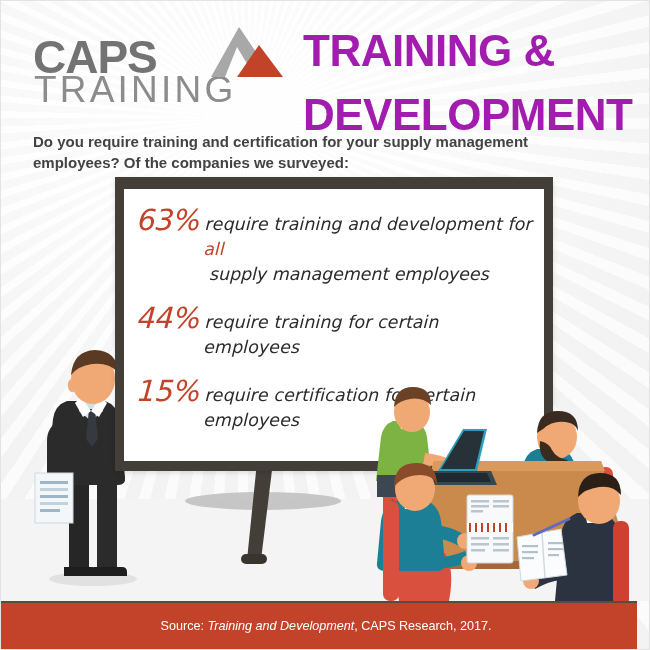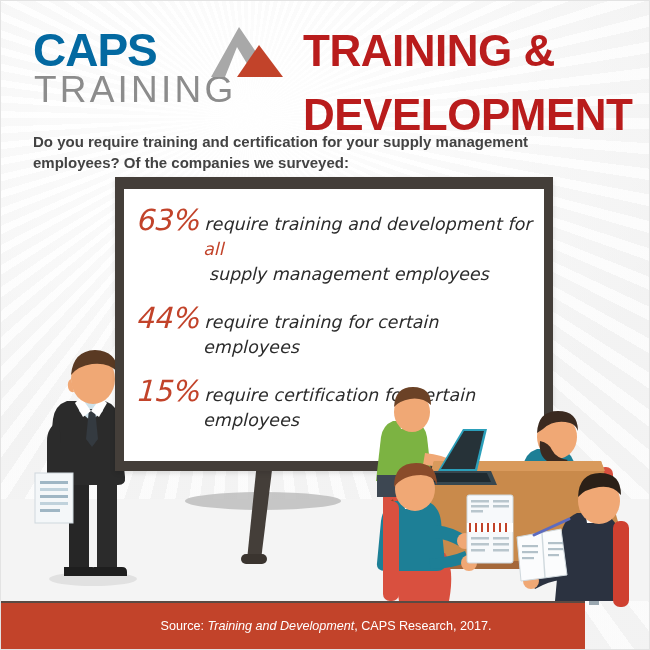--- a/index.html
+++ b/index.html
@@ -32,34 +32,34 @@
   }
   .bg-floor {
     position:absolute; left:0; top:498px; width:650px; height:102px;
     background:#f4f4f4;
   }
 
   
   .header { position:absolute; left:0; top:0; width:650px; height:120px; }
   .logo { position:absolute; left:32px; top:26px; width:258px; height:92px; }
   .logo-caps {
-    position:absolute; left:0; top:0;
+    position:absolute; left:0; top:7px;
     font-size:46px; font-weight:bold; letter-spacing:-1px;
-    color:#0369a1; line-height:46px;
+    color:#737373; line-height:46px;
   }
   .logo-research {
     position:absolute; left:1px; top:43px;
     font-size:37px; font-weight:normal; letter-spacing:3.2px;
     color:#8c8c8c; line-height:40px;
   }
   .logo-mark { position:absolute; left:140px; top:-2px; width:118px; height:54px; }
 
   .title {
     position:absolute; left:302px; top:28px;
-    color:#b91c1c; font-weight:bold; font-size:44px;
+    color:#a21caf; font-weight:bold; font-size:44px;
     line-height:44px; letter-spacing:-.5px;
   }
   .title .l2 { display:block; margin-top:20px; }
 
   .subtitle {
     position:absolute; left:32px; top:130px; width:545px;
     color:#434343; font-weight:bold; font-size:15px; line-height:21px;
   }
 
   
@@ -94,21 +94,21 @@
   .stat-row.r1 { margin-bottom:0; }
   .stat-cont {
     color:#2b2b2b; font-size:17.4px; font-style:italic;
     text-align:center; transform:skewX(-3deg);
     margin:0 0 14px 28px; line-height:25px;
   }
   .stat-row.r2 { margin-bottom:14px; }
 
   
   .footer {
-    position:absolute; left:0; top:600px; width:584px; height:50px;
+    position:absolute; left:0; top:600px; width:636px; height:50px;
     background:#c2432a; border-top:2px solid #5a4a43;
   }
   .footer-text {
     position:absolute; left:0; top:16px; width:650px; text-align:center;
     color:#ffffff; font-size:12.6px;
   }
   .footer-text i { font-style:italic; }
 
   
   .scene { position:absolute; left:0; top:0; width:650px; height:650px; }

